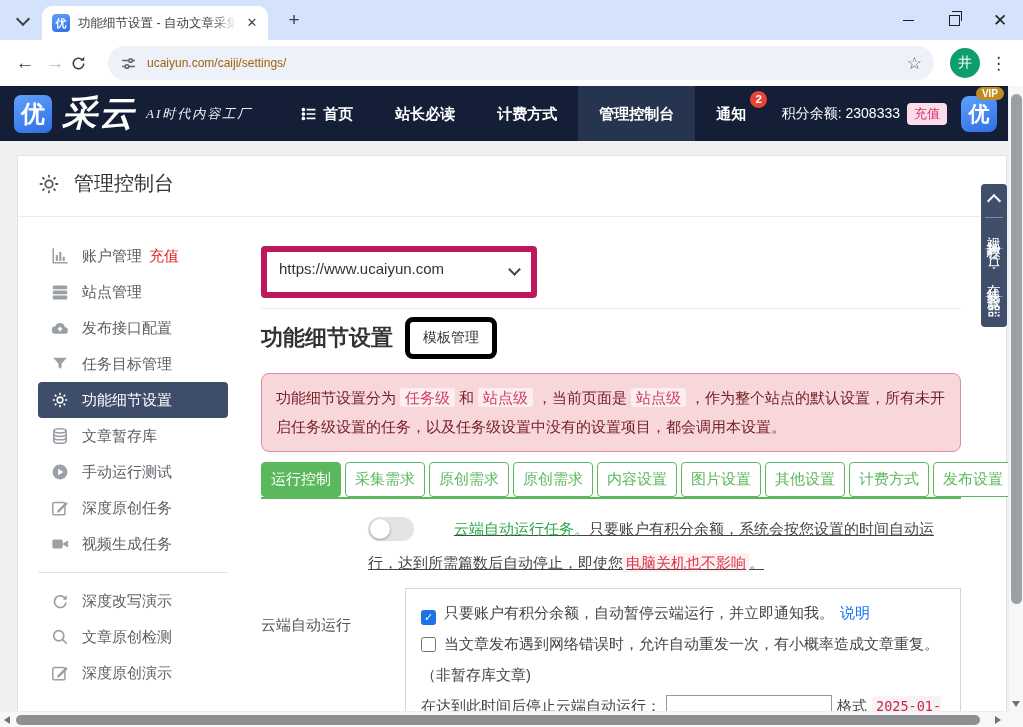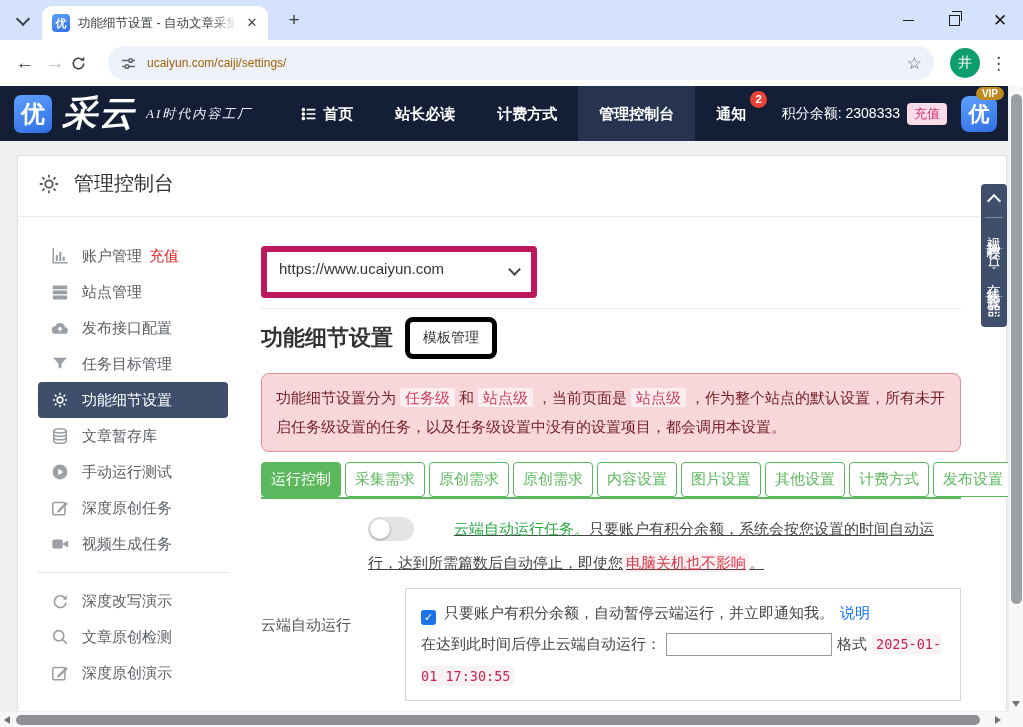--- a/index.html
+++ b/index.html
@@ -359,20 +359,23 @@
     <div class="toggle-para">
       <span class="toggle"><span class="knob"></span></span><span class="t-green">云端自动运行任务。</span><span>只要账户有积分余额，系统会按您设置的时间自动运行，达到所需篇数后自动停止，即使您</span><span class="t-red">电脑关机也不影响</span><span>。</span>
     </div>
     <div class="form-row">
       <div class="form-label">云端自动运行</div>
       <div class="form-box">
         <div>
           <span class="cb checked" id="cb1">✓</span><span>只要账户有积分余额，自动暂停云端运行，并立即通知我。</span><span class="link">说明</span>
         </div>
         <div>
+          <span class="cb" id="cb2"></span><span>当文章发布遇到网络错误时，允许自动重发一次，有小概率造成文章重复。（非暂存库文章)</span>
+        </div>
+        <div>
           <span>在达到此时间后停止云端自动运行：</span><input class="stoptime-input" value="" style=""><span>格式</span><span class="code">2025-01-01 17:30:55</span>
         </div>
       </div>
     </div>
   </div>
 </div>
 
 <div class="floatbar">
   <span class="fb-chev"></span>
   <div class="fb-div"></div>

